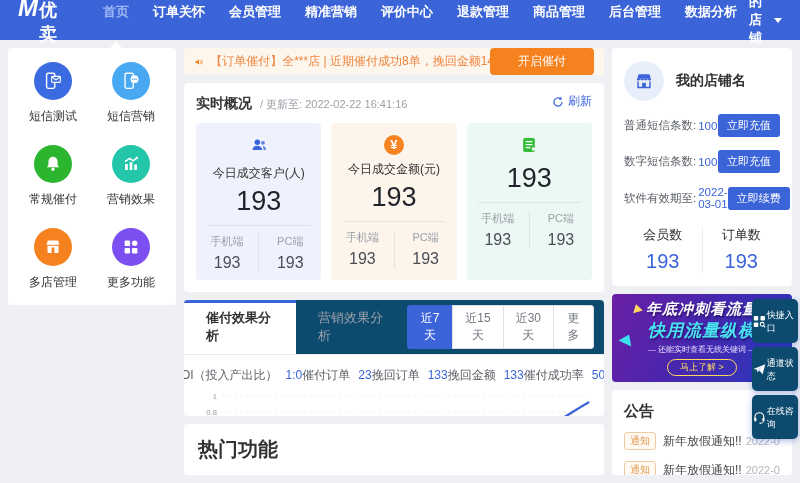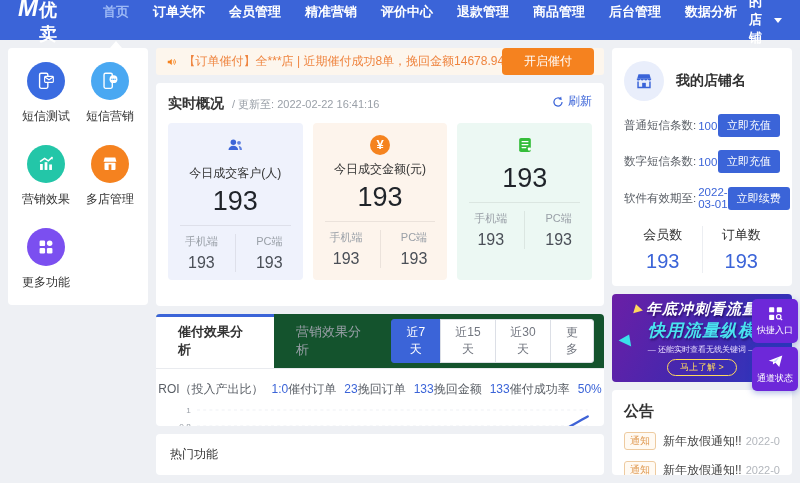--- a/index.html
+++ b/index.html
@@ -16,65 +16,65 @@
   .nav-item.active::after { content:""; position:absolute; left:50%; bottom:0; transform:translateX(-50%);
       border-left:6px solid transparent; border-right:6px solid transparent; border-bottom:7px solid #fff; }
   .nav-account { margin-left:auto; font-size:13px; font-weight:600; display:flex; align-items:center; gap:6px; cursor:pointer; }
   .caret { width:0; height:0; border-left:4.5px solid transparent; border-right:4.5px solid transparent; border-top:5px solid #fff; }
 
   
   .page { display:flex; gap:8px; padding:8px; height:443px; }
   .card { background:#fff; border-radius:4px; }
 
   
-  .quick { width:140px; align-self:flex-start; padding:14px 6px; display:grid; grid-template-columns:1fr 1fr; row-gap:20px; }
+  .quick { width:168px; align-self:flex-start; padding:14px 6px; display:grid; grid-template-columns:1fr 1fr; row-gap:20px; }
   .qitem { display:flex; flex-direction:column; align-items:center; cursor:pointer; }
   .qicon { width:38px; height:38px; border-radius:50%; display:flex; align-items:center; justify-content:center; }
   .qlabel { font-size:12px; color:#333; margin-top:8px; }
 
   
   .main { flex:1; display:flex; flex-direction:column; min-width:0; }
   .notice { height:33px; background:#fdf6ed; border-radius:3px; display:flex; align-items:center; padding:0 10px; margin-bottom:8px; }
   .notice-text { font-size:12px; color:#ef8540; margin-left:6px; white-space:nowrap; overflow:hidden; }
-  .notice-btn { margin-left:auto; background:#f5821f; color:#fff; border:none; font-size:12px; padding:5px 22px; border-radius:4px; cursor:pointer; white-space:nowrap; }
-
-  .realtime { padding:10px 12px 26px; }
+  .notice-btn { margin-left:auto; background:#f5821f; color:#fff; border:none; font-size:12px; padding:5px 28px; border-radius:4px; cursor:pointer; white-space:nowrap; }
+
+  .realtime { padding:10px 12px 12px; }
   .rt-head { display:flex; align-items:baseline; }
   .rt-title { font-size:14px; font-weight:bold; color:#333; }
   .rt-upd { font-size:11px; color:#9aa0a8; margin-left:8px; }
   .rt-refresh { margin-left:auto; font-size:12px; color:#3b64d8; display:flex; align-items:center; gap:4px; cursor:pointer; }
   .stat-row { display:flex; gap:10px; margin-top:10px; }
   .stat-card { flex:1; border-radius:4px; text-align:center; padding:12px 0 8px; }
   .stat-card.c1 { background:#eff2fc; } .stat-card.c2 { background:#fdf4ec; } .stat-card.c3 { background:#ecf8f3; }
   .stat-label { font-size:12px; color:#333; margin-top:6px; }
   .stat-value { font-size:27px; color:#1f2329; margin:4px 0 8px; }
   .stat-divider { border-top:1px solid rgba(0,0,0,.07); width:82%; margin:0 auto; }
   .stat-bottom { display:flex; margin-top:8px; }
   .stat-half { flex:1; }
   .stat-half + .stat-half { border-left:1px solid rgba(0,0,0,.07); }
   .sh-label { font-size:11px; color:#9aa0a8; }
   .sh-value { font-size:16px; color:#4a4f57; margin-top:5px; }
   .coin { width:20px; height:20px; border-radius:50%; background:#f5831f; color:#fff; font-size:13px; font-weight:bold; line-height:20px; display:inline-block; }
 
   .analysis { margin-top:8px; overflow:hidden; }
-  .tabbar { display:flex; align-items:flex-start; background:#14532d; border-bottom:1px solid #e9ebef; }
+  .tabbar { display:flex; align-items:flex-start; background:#0c4a6e; border-bottom:1px solid #e9ebef; }
   .tab { padding:9px 22px; font-size:13px; color:#9aa0a8; cursor:pointer; }
   .tab.active { background:#fff; border-top:3px solid #3b64d8; padding-top:6px; color:#333; font-weight:bold; }
   .ranges { margin-left:auto; align-self:center; display:flex; margin-right:10px; }
   .range-btn { font-size:12px; color:#737780; background:#fff; border:1px solid #dcdfe6; padding:4px 10px; margin-left:-1px; cursor:pointer; }
   .range-btn:first-child { border-radius:3px 0 0 3px; }
   .range-btn:last-child { border-radius:0 3px 3px 0; }
   .range-btn.active { background:#3b64d8; border-color:#3b64d8; color:#fff; }
   .kpis { display:flex; justify-content:center; padding:12px 16px 2px; }
   .kpi { font-size:12px; color:#5a5f66; white-space:nowrap; }
   .kpi b { color:#3b64d8; font-weight:normal; margin-left:8px; }
   .chart-wrap { padding:2px 6px 0; }
 
   .hot { margin-top:8px; padding:12px 14px; flex:1; }
-  .hot-title { font-size:12px; font-weight:normal; color:#333; }
+  .hot-title { font-size:20px; font-weight:bold; color:#333; }
 
   
   .right { width:180px; display:flex; flex-direction:column; }
   .shop { padding:13px 12px; }
   .shop-head { display:flex; align-items:center; }
   .shop-ava { width:40px; height:40px; border-radius:50%; background:#e9eefb; display:flex; align-items:center; justify-content:center; }
   .shop-name { font-size:14px; font-weight:bold; color:#333; margin-left:12px; }
   .shop-row { display:flex; align-items:center; margin-top:13px; }
   .shop-label { font-size:11.5px; color:#5a5f66; white-space:nowrap; }
   .shop-val { font-size:11.5px; color:#3b64d8; margin-left:2px; }
@@ -101,22 +101,22 @@
   .announce { margin-top:8px; padding:12px 12px; flex:1; overflow:hidden; }
   .an-title { font-size:15px; font-weight:bold; color:#333; }
   .an-item { display:flex; align-items:center; margin-top:11px; cursor:pointer; }
   .badge { font-size:10px; border-radius:3px; padding:1px 5px; white-space:nowrap; }
   .badge.notice-b { color:#e09a52; border:1px solid #eecba0; background:#fffaf3; }
   .an-text { font-size:12px; color:#444; margin-left:7px; flex:1; white-space:nowrap; overflow:hidden; }
   .an-date { font-size:11px; color:#b3b7bd; margin-left:4px; white-space:nowrap; }
 
   
   .floaters { position:absolute; right:2px; top:299px; display:flex; flex-direction:column; gap:4px; z-index:10; }
-  .floater { width:46px; height:44px; background:#6d28d9; border-radius:5px; color:#fff;
-    display:flex; flex-direction:column; align-items:center; justify-content:center;
+  .floater { width:46px; height:44px; background:#0c4a6e; border-radius:5px; color:#fff;
+    display:flex; flex-direction:row; align-items:center; justify-content:center;
     box-shadow:0 2px 6px rgba(30,60,180,.35); cursor:pointer; }
   .floater span { font-size:9px; margin-top:2px; }
 </style>
 </head>
 <body>
 
 <div class="nav">
   <div class="logo">
     <span class="m">M</span>
     <span class="t">优卖</span>
@@ -153,20 +153,29 @@
       <div class="qicon" style="background:#49a8f2">
         <svg viewBox="0 0 24 24" width="22" height="22">
             <rect x="5.5" y="3.5" width="9" height="16.5" rx="1.6" fill="none" stroke="#fff" stroke-width="1.5"></rect>
             <circle cx="15.8" cy="10" r="4.3" fill="#fff"></circle>
             <circle cx="14" cy="10" r="0.8" fill="#49a8f2"></circle>
             <circle cx="15.8" cy="10" r="0.8" fill="#49a8f2"></circle>
             <circle cx="17.6" cy="10" r="0.8" fill="#49a8f2"></circle>
           </svg>
       </div>
       <div class="qlabel">短信营销</div>
+    </div>
+    <div class="qitem">
+      <div class="qicon" style="background:#2cb52f">
+        <svg viewBox="0 0 24 24" width="22" height="22">
+            <path d="M12 4.2a5 5 0 0 0-5 5v3.8L5.4 15.5h13.2L17 13V9.2a5 5 0 0 0-5-5z" fill="#fff"></path>
+            <circle cx="12" cy="17.6" r="1.7" fill="#fff"></circle>
+          </svg>
+      </div>
+      <div class="qlabel">常规催付</div>
     </div>
     <div class="qitem">
       <div class="qicon" style="background:#23c6a8">
         <svg viewBox="0 0 24 24" width="22" height="22">
             <rect x="5.5" y="12" width="3" height="6.5" fill="#fff"></rect>
             <rect x="10.5" y="10" width="3" height="8.5" fill="#fff"></rect>
             <rect x="15.5" y="12.5" width="3" height="6" fill="#fff"></rect>
             <path d="M5.5 9.5l5-3.5 4 2.5 4.5-4" stroke="#fff" fill="none" stroke-width="1.6"></path>
             <path d="M19 4l.4 3-2.8-.8z" fill="#fff"></path>
           </svg>
@@ -406,13 +415,23 @@
       </svg>
     <span>快捷入口</span>
   </div>
   <div class="floater">
     <svg viewBox="0 0 20 20" width="17" height="17">
         <path d="M2 9.2L18 3l-3.6 13.4-4.4-5L7 13.6v-3.2z" fill="#fff"></path>
         <path d="M7 10.4l7.6-5.6-4.6 6.2z" fill="#c9d6ff"></path>
       </svg>
     <span>通道状态</span>
   </div>
+  <div class="floater">
+    <svg viewBox="0 0 20 20" width="17" height="17">
+        <path d="M4 12V9.5a6 6 0 0 1 12 0V12" fill="none" stroke="#fff" stroke-width="1.5"></path>
+        <rect x="3" y="10.5" width="3" height="5" rx="1.5" fill="#fff"></rect>
+        <rect x="14" y="10.5" width="3" height="5" rx="1.5" fill="#fff"></rect>
+        <path d="M15.5 15.5c0 1.4-1.8 2.2-4 2.2" fill="none" stroke="#fff" stroke-width="1.3"></path>
+        <circle cx="11" cy="17.7" r="1" fill="#fff"></circle>
+      </svg>
+    <span>在线咨询</span>
+  </div>
 </div>
 
 </body></html>

